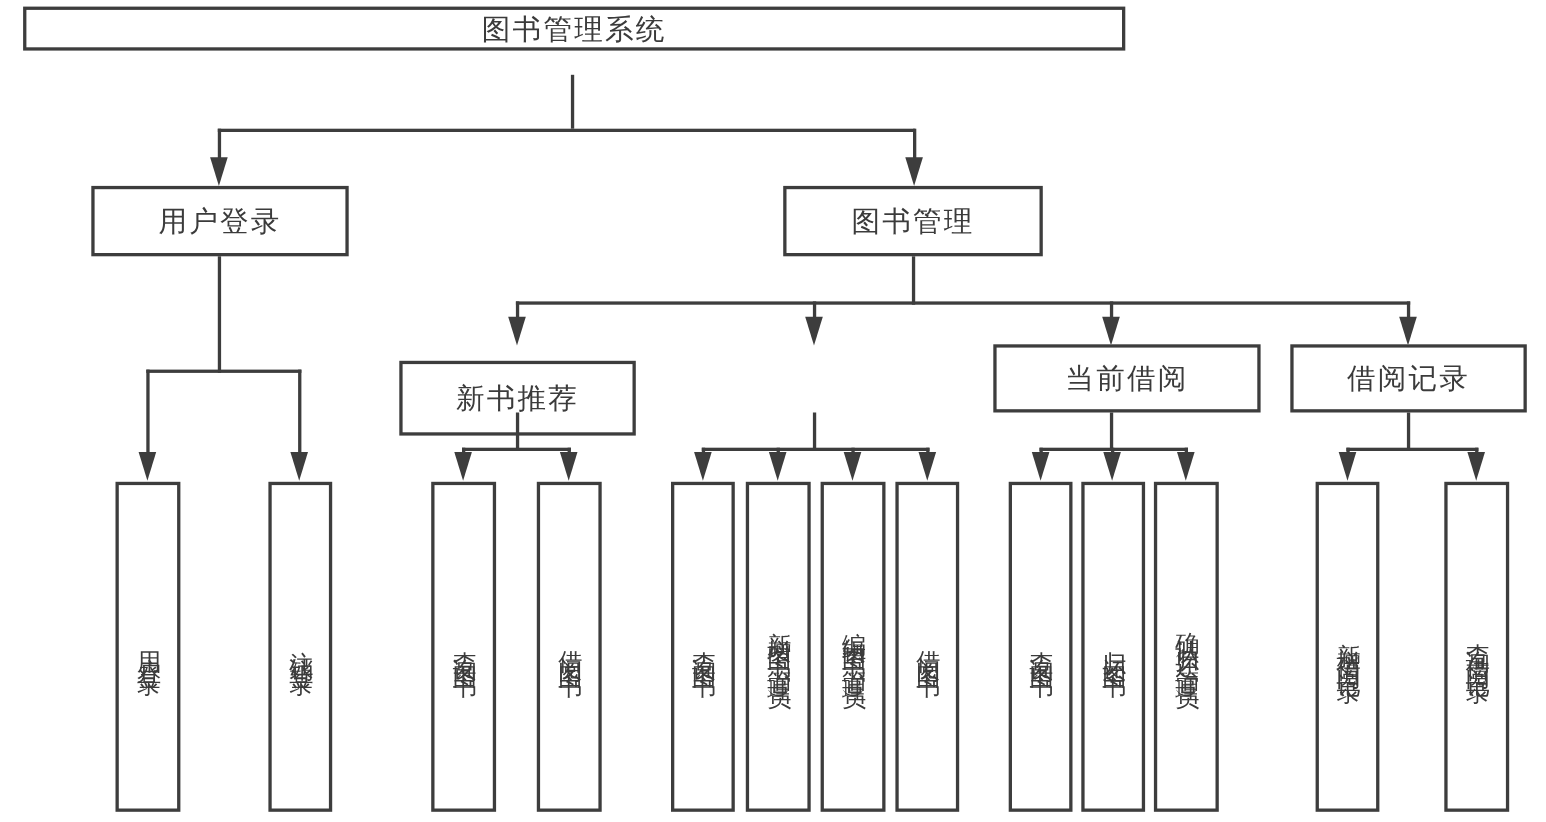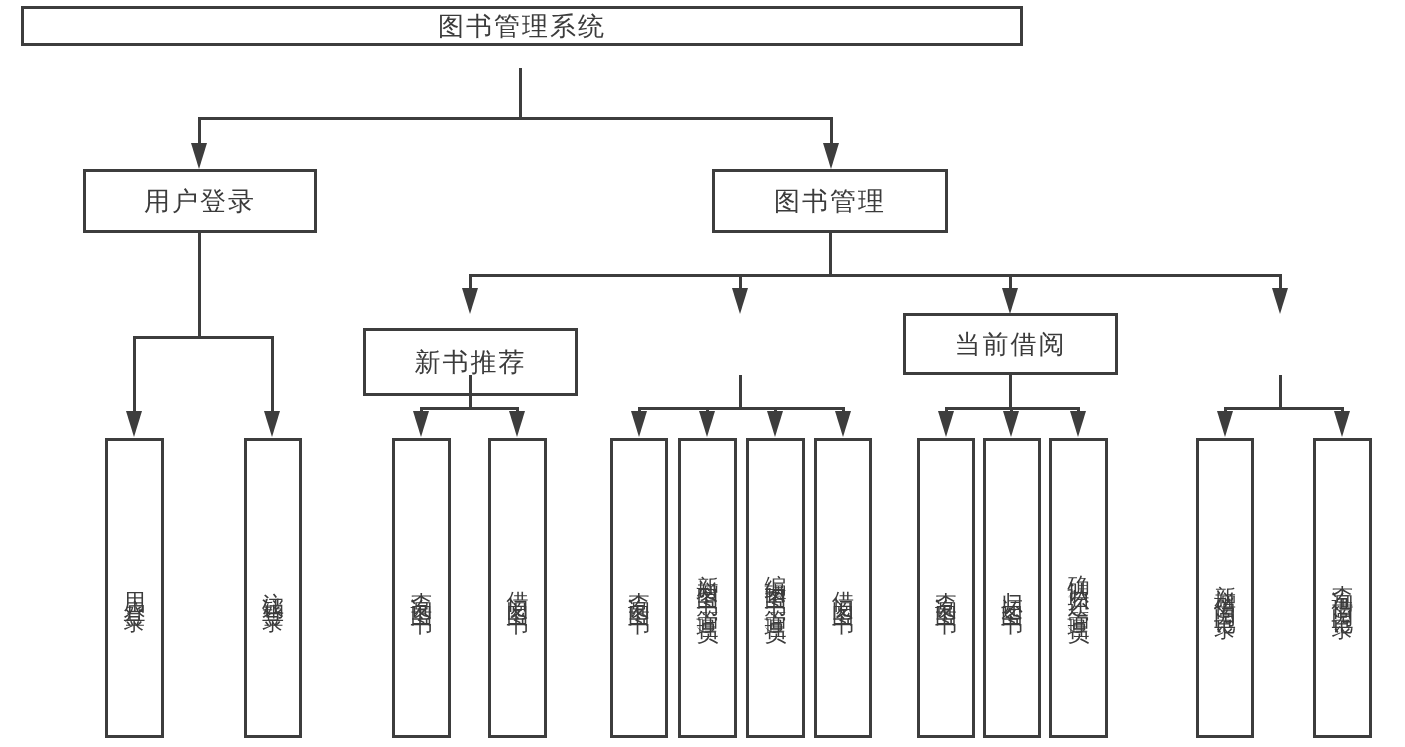--- a/index.html
+++ b/index.html
@@ -71,21 +71,22 @@
   <div class="line" style="left:469px;top:274px;width:3px;height:18px"></div>
   <div class="arr" style="left:462px;top:288px"></div>
   <div class="line" style="left:739px;top:274px;width:3px;height:18px"></div>
   <div class="arr" style="left:732px;top:288px"></div>
   <div class="line" style="left:1009px;top:274px;width:3px;height:18px"></div>
   <div class="arr" style="left:1002px;top:288px"></div>
   <div class="line" style="left:1279px;top:274px;width:3px;height:18px"></div>
   <div class="arr" style="left:1272px;top:288px"></div>
 
   <div class="box hbox" style="left:363px;top:328px;width:215px;height:68px">新书推荐</div>
-  <div class="box hbox" style="left:903px;top:313px;width:215px;height:62px">当前借阅</div>
+  <div class="box hbox" style="left:903px;top:313px;width:243px;height:62px">当前借阅</div>
+  <div class="box hbox" style="left:1173px;top:313px;width:215px;height:62px">借阅记录</div>
 
   <div class="line" style="left:469px;top:375px;width:3px;height:35px"></div>
   <div class="line" style="left:420px;top:407px;width:99px;height:3px"></div>
   <div class="line" style="left:420px;top:407px;width:3px;height:8px"></div>
   <div class="arr" style="left:413px;top:411px"></div>
   <div class="line" style="left:516px;top:407px;width:3px;height:8px"></div>
   <div class="arr" style="left:509px;top:411px"></div>
 
   <div class="line" style="left:739px;top:375px;width:3px;height:35px"></div>
   <div class="line" style="left:638px;top:407px;width:207px;height:3px"></div>

